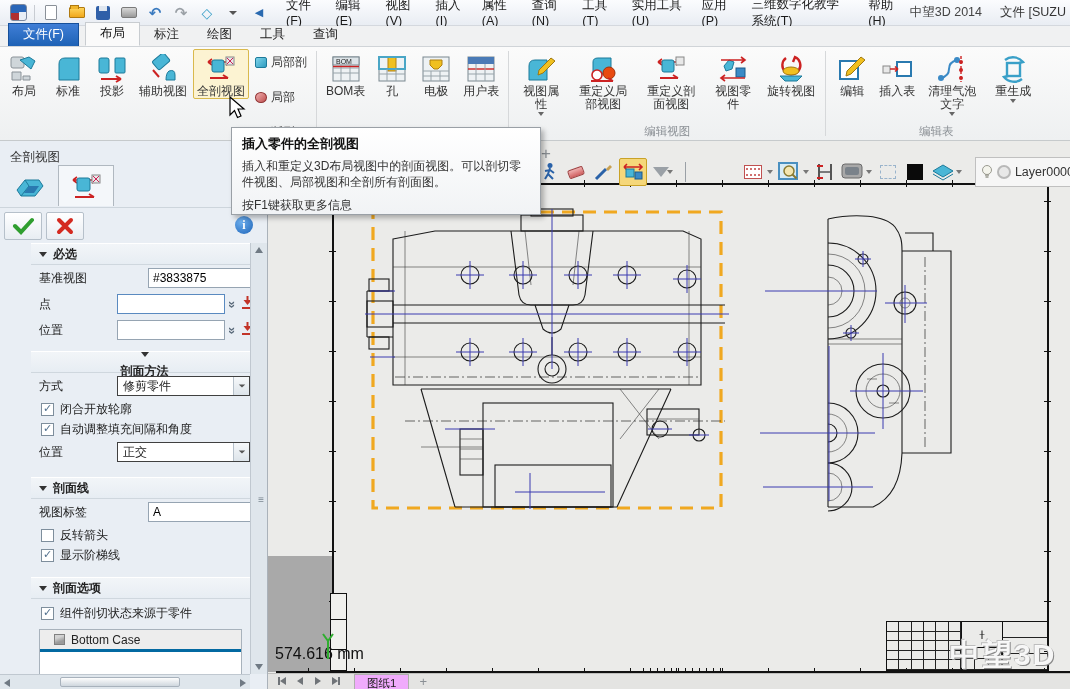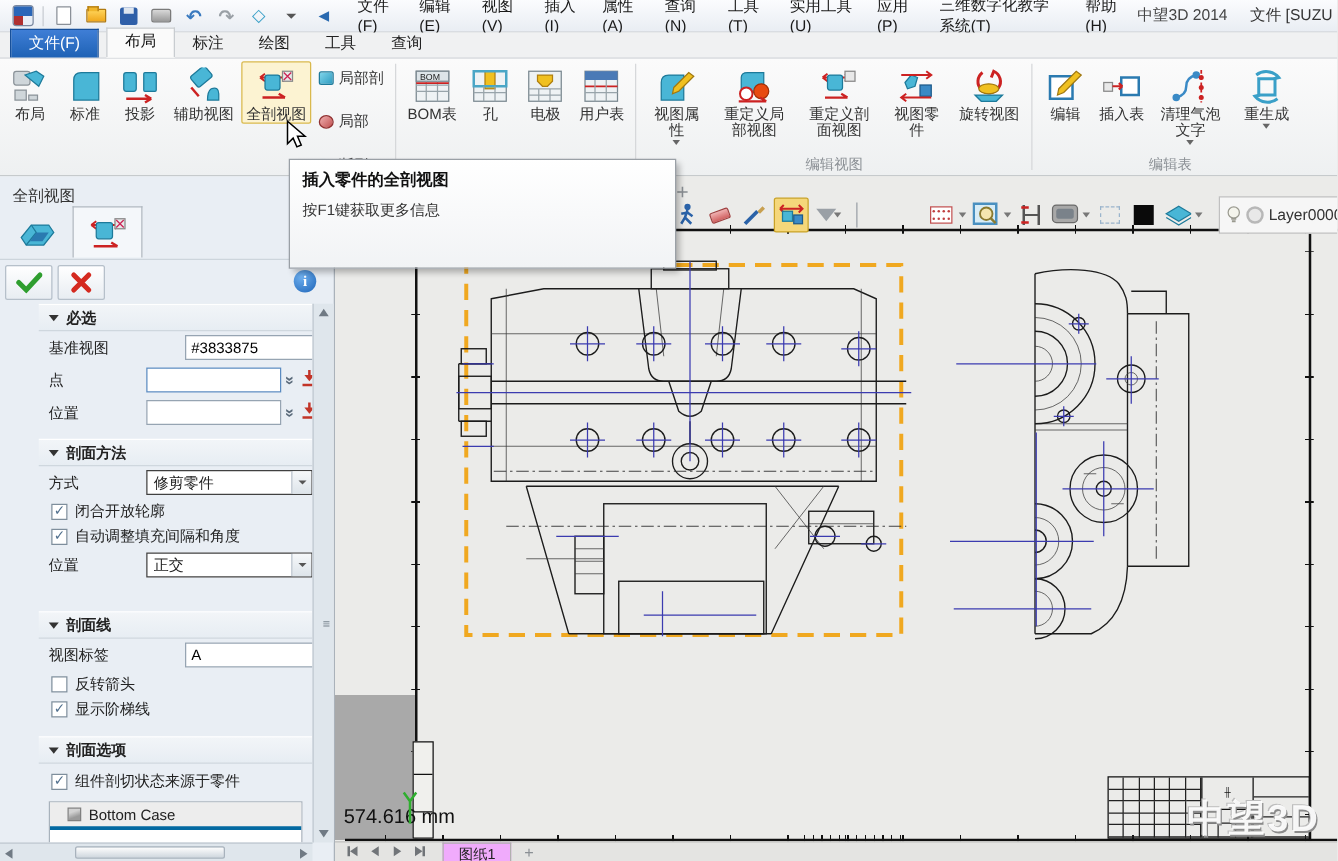--- a/index.html
+++ b/index.html
@@ -537,21 +537,21 @@
         <span>
           <svg width="15" height="15">
               <path d="M7.5,1 V8" stroke="#c23428" stroke-width="2"></path>
               <path d="M3.5,5 L7.5,10 L11.5,5" fill="#c23428"></path>
               <path d="M2,13 H13" stroke="#c23428" stroke-width="2"></path>
             </svg>
         </span>
         <span class="caret-down" style="border-top-color:#555; transform:scale(.8);"></span>
       </div>
 
-      <div class="sect-h" style="margin-top:8px;">
+      <div class="sect-h" style="margin-top:8px;flex-direction:column;">
         <span class="sect-caret"></span>
         <span>剖面方法</span>
       </div>
       <div class="frow">
         <span class="flabel">方式</span>
         <div class="fselect">
           <span class="selval">修剪零件</span>
           <span class="selbtn">
               <span class="caret-down" style="transform:scale(.8);"></span>
             </span>
@@ -568,21 +568,21 @@
       <div class="frow">
         <span class="flabel">位置</span>
         <div class="fselect">
           <span class="selval">正交</span>
           <span class="selbtn">
               <span class="caret-down" style="transform:scale(.8);"></span>
             </span>
         </div>
       </div>
 
-      <div class="sect-h" style="margin-top:24px;">
+      <div class="sect-h" style="margin-top:12px;">
         <span class="sect-caret"></span>
         <span>剖面线</span>
       </div>
       <div class="frow">
         <span class="flabel">视图标签</span>
         <input class="finput wide" value="A" style="">
         <span style="margin-left:auto; margin-right:6px;">
           <svg width="15" height="15">
               <path d="M7.5,1 V8" stroke="#c23428" stroke-width="2"></path>
               <path d="M3.5,5 L7.5,10 L11.5,5" fill="#c23428"></path>
@@ -912,20 +912,21 @@
           <span class="tri-r"></span>
           <span class="bar-end"></span>
         </span>
       <span class="sheettab">图纸1</span>
       <span class="tab-plus">+</span>
     </div>
   </div>
 
   <div class="tooltip">
     <div class="tt-title">插入零件的全剖视图</div>
+    <div class="tt-body">插入和重定义3D布局视图中的剖面视图。可以剖切零件视图、局部视图和全剖所有剖面图。</div>
     <div class="tt-footer">按F1键获取更多信息</div>
   </div>
 
   <svg class="cursor" width="22" height="24">
     <path d="M4,1 L4,19 L8.5,14.5 L11.5,21.5 L15,20 L12,13 L18,13 Z" fill="#fff" stroke="#000" stroke-width="1.2"></path>
   </svg>
 
 </div>
 
 </body></html>

